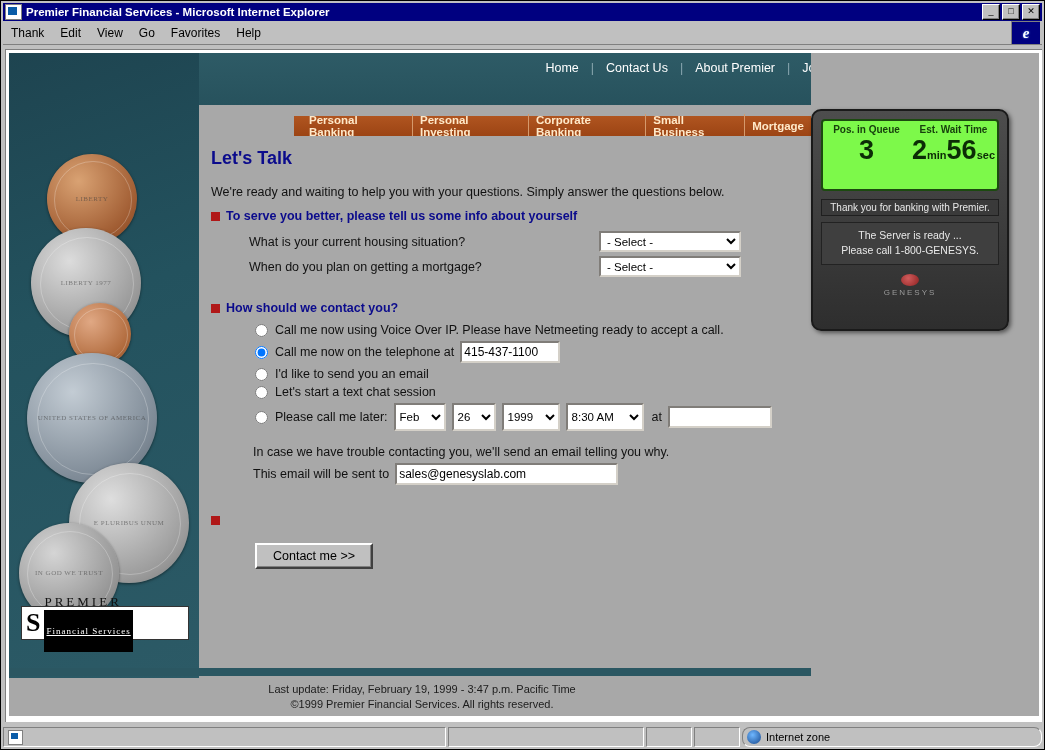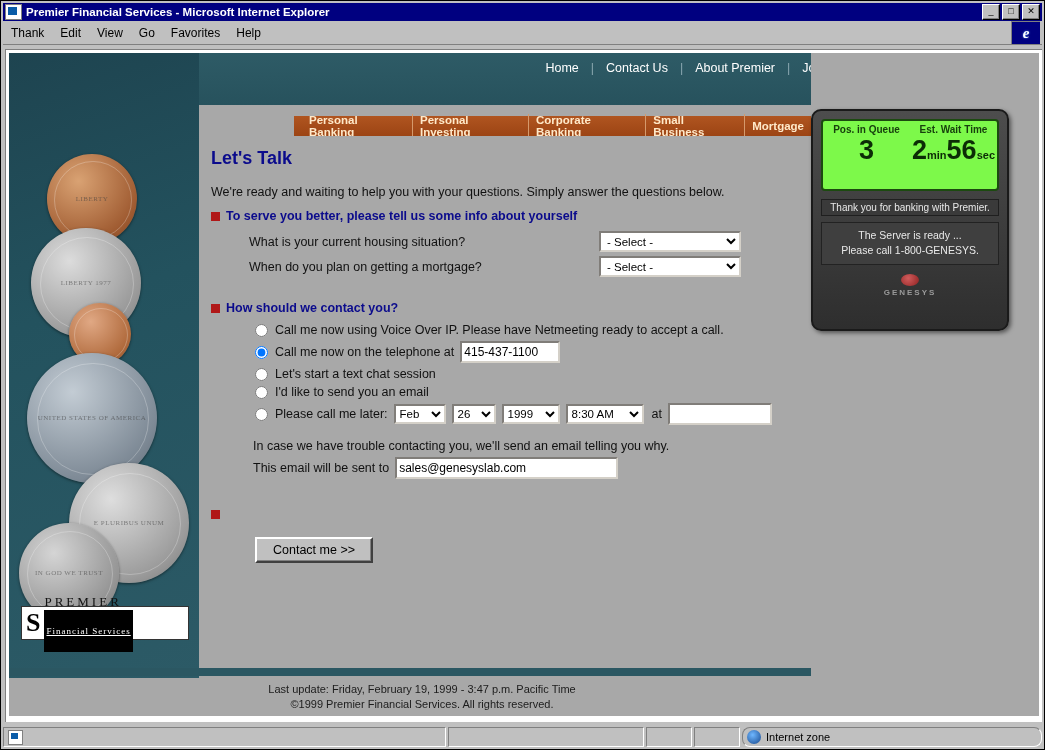--- a/index.html
+++ b/index.html
@@ -328,21 +328,21 @@
     border: 2px inset #d4d0c8;
     background: #fff;
     padding: 0 2px;
   }
   .w-phone { width: 92px; margin-left: 6px; }
   .w-email { width: 215px; margin-left: 6px; }
   .w-later { width: 96px; margin-left: 6px; }
   select.small {
     font-family: "Liberation Sans", sans-serif;
     font-size: 11.5px;
-    height: 20px;
+    height: 28px;
     border: 2px inset #d4d0c8;
     background: #fff;
     margin-left: 6px;
   }
   .sel-mon { width: 52px; }
   .sel-day { width: 44px; }
   .sel-year { width: 58px; }
   .sel-time { width: 78px; }
   .trouble {
     margin: 14px 0 4px 44px;
@@ -431,21 +431,20 @@
     text-align: center;
     padding: 5px 0 6px 0;
     line-height: 15px;
   }
   .gen {
     margin-top: 9px;
     display: flex;
     align-items: center;
     justify-content: flex-end;
     flex-direction: column;
-    font-weight: bold;
   }
   .gen .dot {
     width: 18px; height: 12px;
     background: radial-gradient(circle at 40% 35%, #d05c5c, #8e2020);
     border-radius: 50%;
   }
   .gen .gtext {
     color: #9a9a9a;
     font-size: 8px;
     letter-spacing: 2px;
@@ -634,25 +633,25 @@
             <input type="radio" name="contact" style="">
             <span>Call me now using Voice Over IP. Please have Netmeeting ready to accept a call.</span>
           </div>
           <div class="crow">
             <input type="radio" name="contact" checked="" style="">
             <span>Call me now on the telephone at</span>
             <input class="txt w-phone" type="text" value="415-437-1100" style="">
           </div>
           <div class="crow">
             <input type="radio" name="contact" style="">
-            <span>Let's start a text chat session</span>
+            <span>I'd like to send you an email</span>
           </div>
           <div class="crow">
             <input type="radio" name="contact" style="">
-            <span>I'd like to send you an email</span>
+            <span>Let's start a text chat session</span>
           </div>
           <div class="crow">
             <input type="radio" name="contact" style="">
             <span>Please call me later:</span>
             <select class="small sel-mon">
               <option>Feb</option>
             </select>
             <select class="small sel-day">
               <option>26</option>
             </select>

